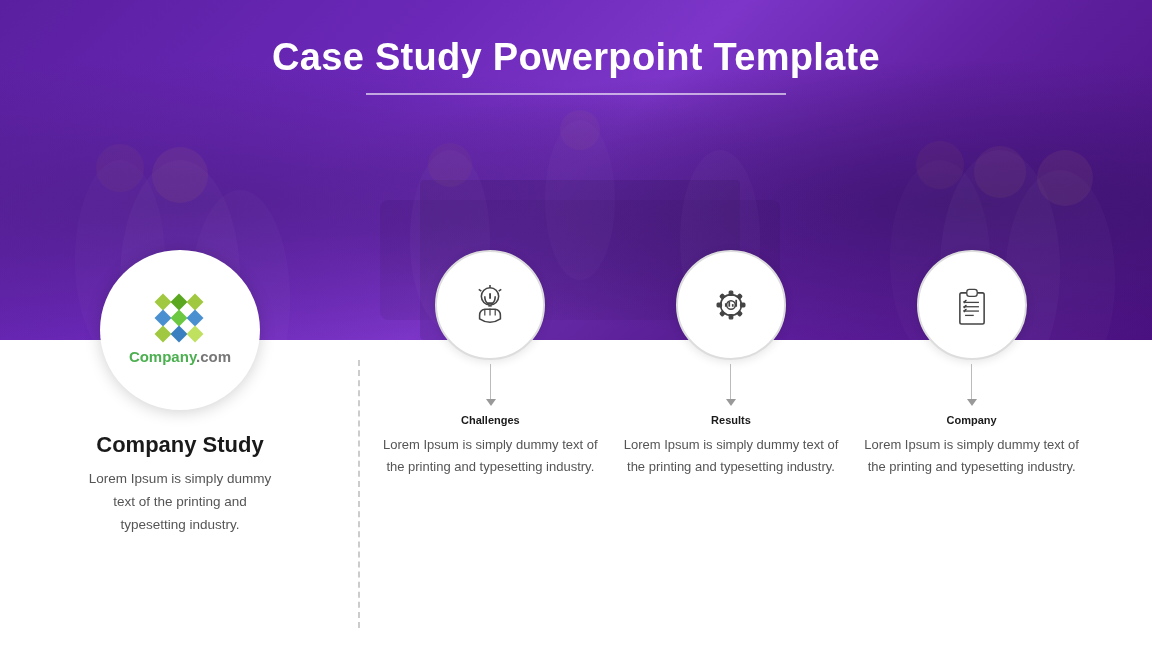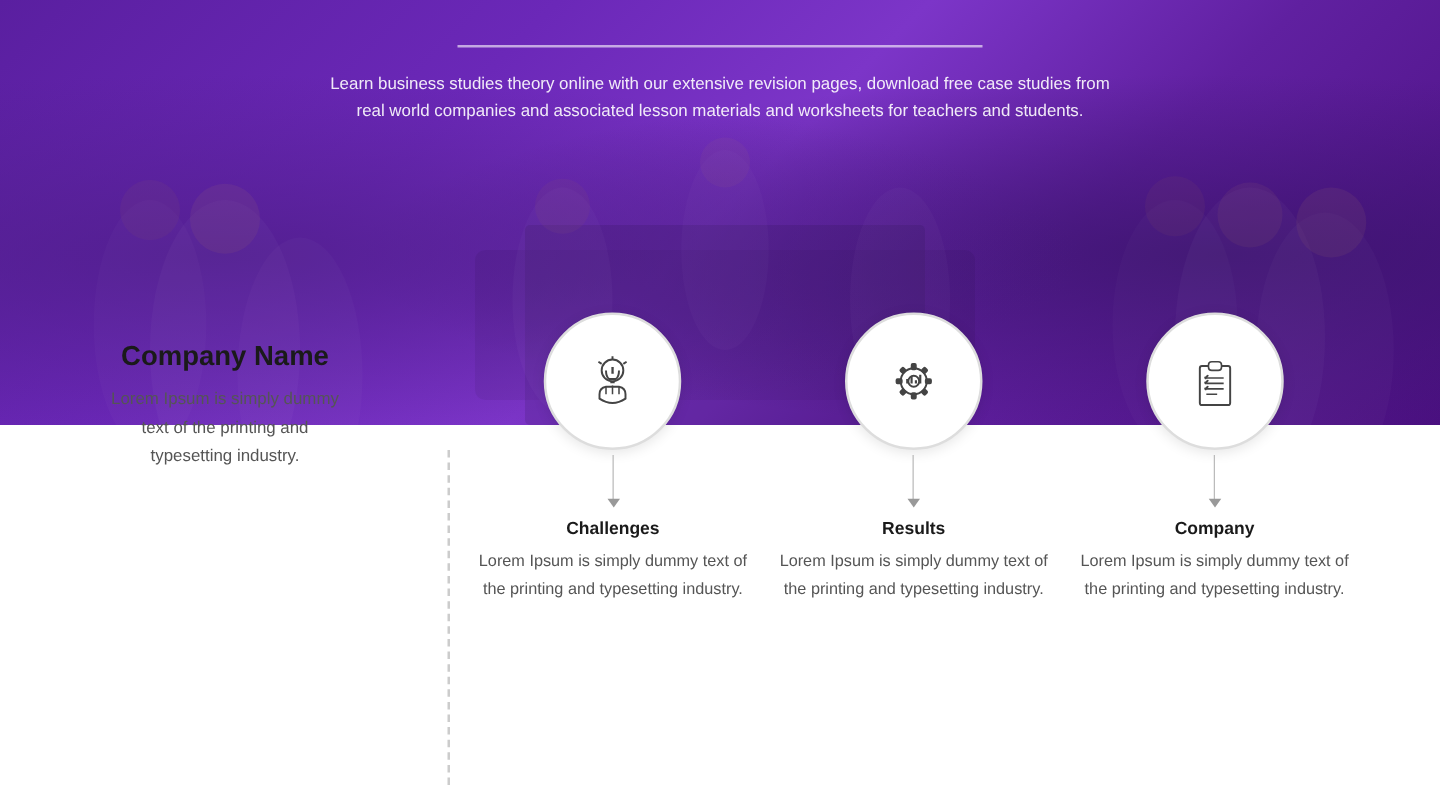--- a/index.html
+++ b/index.html
@@ -224,21 +224,21 @@
       bottom: -6px;
       left: -4px;
       width: 0;
       height: 0;
       border-left: 5px solid transparent;
       border-right: 5px solid transparent;
       border-top: 7px solid #999;
     }
 
     .col-title {
-      font-size: 14px;
+      font-size: 11px;
       font-weight: 700;
       color: #1a1a1a;
       margin-top: 14px;
       text-align: center;
     }
 
     .col-desc {
       font-size: 13px;
       color: #555;
       text-align: center;
@@ -272,31 +272,50 @@
     <circle cx="180" cy="175" r="28" fill="rgba(180,130,100,0.25)"></circle>
     <circle cx="120" cy="168" r="24" fill="rgba(160,110,80,0.2)"></circle>
     <circle cx="1000" cy="172" r="26" fill="rgba(180,130,100,0.22)"></circle>
     <circle cx="940" cy="165" r="24" fill="rgba(160,110,80,0.2)"></circle>
     <circle cx="1065" cy="178" r="28" fill="rgba(180,130,100,0.25)"></circle>
     <circle cx="450" cy="165" r="22" fill="rgba(160,110,80,0.2)"></circle>
     <circle cx="580" cy="130" r="20" fill="rgba(180,130,100,0.18)"></circle>
   </svg>
 
   <div class="hero-content">
+    <h1 class="hero-title">Case Study Powerpoint Template</h1>
     <div class="hero-divider"></div>
-    <p class="hero-subtitle">Learn business studies theory online with our extensive revision pages, download free case studies from real world companies and associated lesson materials and worksheets for teachers and students.</p>
   </div>
 </div>
 
 <div class="cards-section">
 
   <div class="dashed-line"></div>
 
   <div class="company-card">
-    <div class="company-name">Company Name</div>
+    <div class="company-circle">
+      <div class="company-logo">
+
+        <div class="logo-diamonds">
+          <div class="diamond" style="background:#a0c840;"></div>
+          <div class="diamond" style="background:#5ba820;"></div>
+          <div class="diamond" style="background:#a0c840;"></div>
+          <div class="diamond" style="background:#4a90d0;"></div>
+          <div class="diamond" style="background:#6bc840;"></div>
+          <div class="diamond" style="background:#4a90d0;"></div>
+          <div class="diamond" style="background:#a0c840;"></div>
+          <div class="diamond" style="background:#3a80c0;"></div>
+          <div class="diamond" style="background:#c0e060;"></div>
+        </div>
+        <div class="company-text-logo">
+          <span>Company</span><span style="color:#777;">.com</span>
+        </div>
+      </div>
+    </div>
+    <div class="company-name">Company Study</div>
     <div class="company-desc">Lorem Ipsum is simply dummy text of the printing and typesetting industry.</div>
   </div>
 
   <div class="info-columns">
 
     <div class="info-col">
       <div class="icon-circle-wrapper">
         <div class="icon-circle">
 
           <svg viewBox="0 0 60 60">

